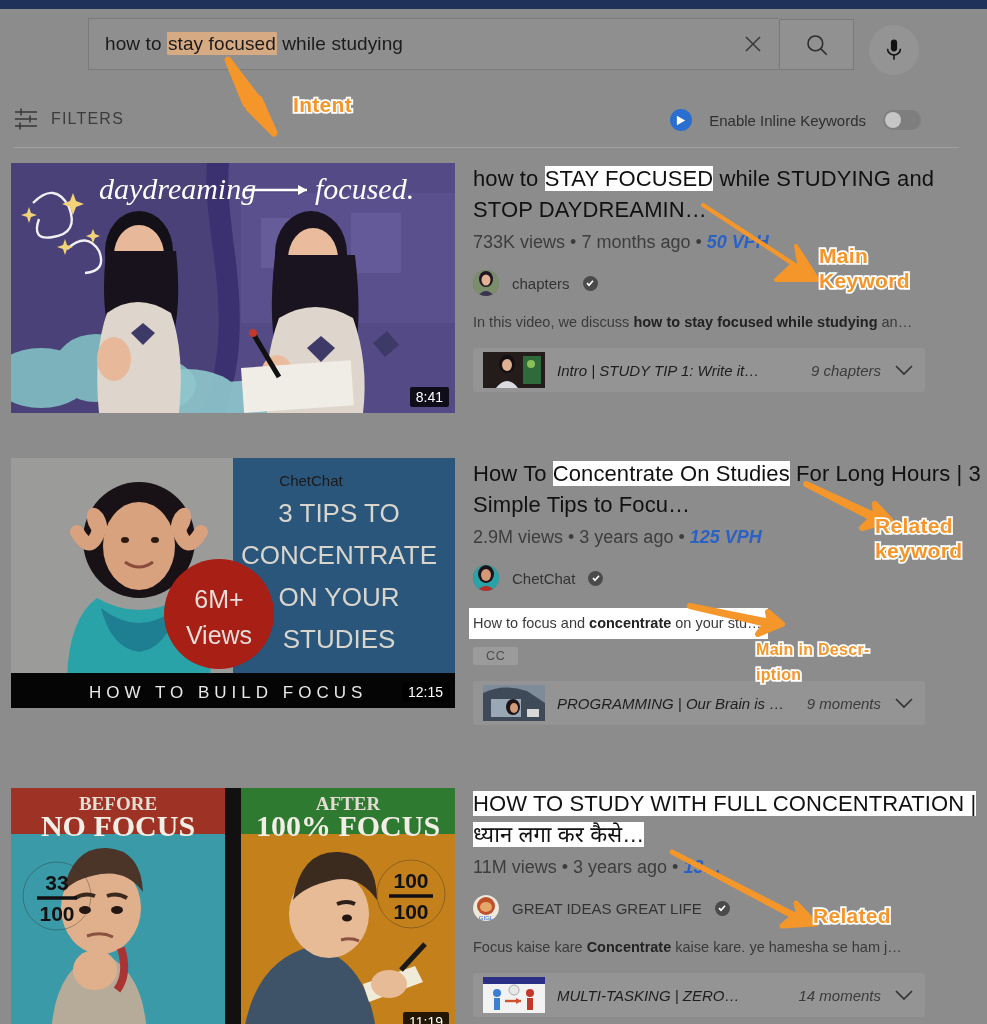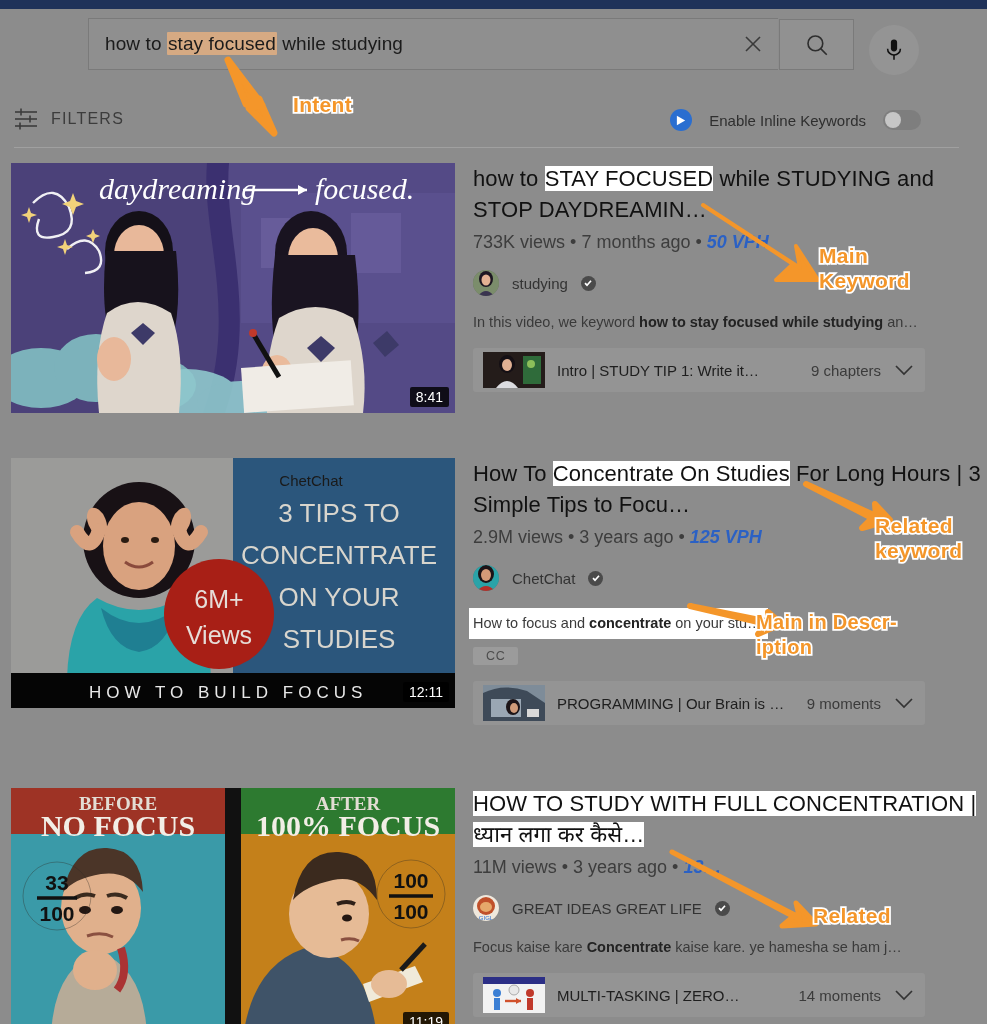--- a/index.html
+++ b/index.html
@@ -127,39 +127,40 @@
   }
   .cc {
     display: inline-block; margin-top: 8px; font-size: 12.5px; color: #4c4c4c;
     background: #9b9b9b; padding: 2px 13px; border-radius: 2px; letter-spacing: .6px;
   }
   .chapters {
     margin-top: 16px; width: 452px; height: 44px;
     background: #949494; border-radius: 3px;
     display: flex; align-items: center; gap: 12px; padding: 0 10px;
     cursor: pointer;
+    font-style: italic;
   }
   .ch-thumb {
     width: 62px; height: 36px; flex: 0 0 62px; overflow: hidden; background: #2d2d2d;
   }
   .ch-title {
     font-size: 15px; color: #1e1e1e; flex: 1;
     white-space: nowrap; overflow: hidden; text-overflow: ellipsis;
   }
   .ch-count { font-size: 15px; color: #3b3b3b; white-space: nowrap; }
   .chev { width: 22px; flex: 0 0 22px; display: flex; justify-content: center; }
 
   
   .anno {
     position: absolute; font-size: 21px; font-weight: 700; color: #F4962A;
     letter-spacing: .3px; line-height: 25px;
     -webkit-text-stroke: 3.5px #ffffff; paint-order: stroke fill;
     white-space: pre-line;
   }
-  .anno.small { font-size: 20px; }
+  .anno.small { font-size: 16px; margin-top: 27px; }
   .arrow { position: absolute; pointer-events: none; }
 
   .hl-white { background: #ffffff; }
 </style>
 </head>
 <body>
 
 <div class="page">
 
   <div class="topbar"></div>
@@ -281,28 +282,28 @@
       <div class="meta"><span>733K views</span> • <span>7 months ago</span> • <span class="vph">50 VPH</span></div>
       <div class="channel">
         <span class="avatar">
           <svg width="26" height="26" viewBox="0 0 26 26">
             <rect width="26" height="26" fill="#7b8d6b"></rect>
             <ellipse cx="13" cy="9" rx="7" ry="8" fill="#1d1722"></ellipse>
             <ellipse cx="13" cy="10" rx="4.5" ry="5.5" fill="#e3b193"></ellipse>
             <path d="M5 26 q8 -10 16 0z" fill="#3a3450"></path>
           </svg>
         </span>
-        <span class="ch-name">studying</span>
+        <span class="ch-name">chapters</span>
         <span class="verified">
           <svg width="10" height="10" viewBox="0 0 10 10">
             <path d="M2 5.2 L4 7.2 L8 2.8" fill="none" stroke="#fff" stroke-width="1.7"></path>
           </svg>
         </span>
       </div>
-      <div class="desc"><span>In this video, we keyword </span><b>how to stay focused while studying</b><span> an…</span></div>
+      <div class="desc"><span>In this video, we discuss </span><b>how to stay focused while studying</b><span> an…</span></div>
       <div class="chapters">
         <span class="ch-thumb">
           <svg width="62" height="36" viewBox="0 0 62 36">
             <rect width="62" height="36" fill="#241c1a"></rect>
             <rect x="40" y="4" width="18" height="28" fill="#2f6b3a"></rect>
             <circle cx="48" cy="12" r="4" fill="#8cbf5a"></circle>
             <ellipse cx="24" cy="12" rx="8" ry="9" fill="#140f14"></ellipse>
             <ellipse cx="24" cy="13" rx="5" ry="6" fill="#e0b093"></ellipse>
             <path d="M13 36 q11 -14 22 0z" fill="#dcdce0"></path>
           </svg>
@@ -341,21 +342,21 @@
         <text x="328" y="64" text-anchor="middle" font-family="Liberation Sans, sans-serif" font-size="26" fill="#d8d5cd">3  TIPS TO</text>
         <text x="328" y="106" text-anchor="middle" font-family="Liberation Sans, sans-serif" font-size="26" fill="#d8d5cd">CONCENTRATE</text>
         <text x="328" y="148" text-anchor="middle" font-family="Liberation Sans, sans-serif" font-size="26" fill="#d8d5cd">ON YOUR</text>
         <text x="328" y="190" text-anchor="middle" font-family="Liberation Sans, sans-serif" font-size="26" fill="#d8d5cd">STUDIES</text>
         <circle cx="208" cy="156" r="55" fill="#a81f16"></circle>
         <text x="208" y="150" text-anchor="middle" font-family="Liberation Sans, sans-serif" font-size="25" fill="#e6ddd8">6M+</text>
         <text x="208" y="186" text-anchor="middle" font-family="Liberation Sans, sans-serif" font-size="25" fill="#e6ddd8">Views</text>
         <rect x="0" y="215" width="444" height="35" fill="#050505"></rect>
         <text x="78" y="240" font-family="Liberation Sans, sans-serif" font-size="17" letter-spacing="5" fill="#e8e8e8">HOW TO BUILD FOCUS</text>
       </svg>
-      <span class="dur">12:11</span>
+      <span class="dur">12:15</span>
     </div>
 
     <div class="info">
       <div class="title"><span>How To </span><span class="hl-white">Concentrate On Studies</span><span> For Long Hours | 3 Simple Tips to Focu…</span></div>
       <div class="meta"><span>2.9M views</span> • <span>3 years ago</span> • <span class="vph">125 VPH</span></div>
       <div class="channel">
         <span class="avatar">
           <svg width="26" height="26" viewBox="0 0 26 26">
             <rect width="26" height="26" fill="#2aa3a8"></rect>
             <ellipse cx="13" cy="9" rx="8" ry="9" fill="#1b1317"></ellipse>

